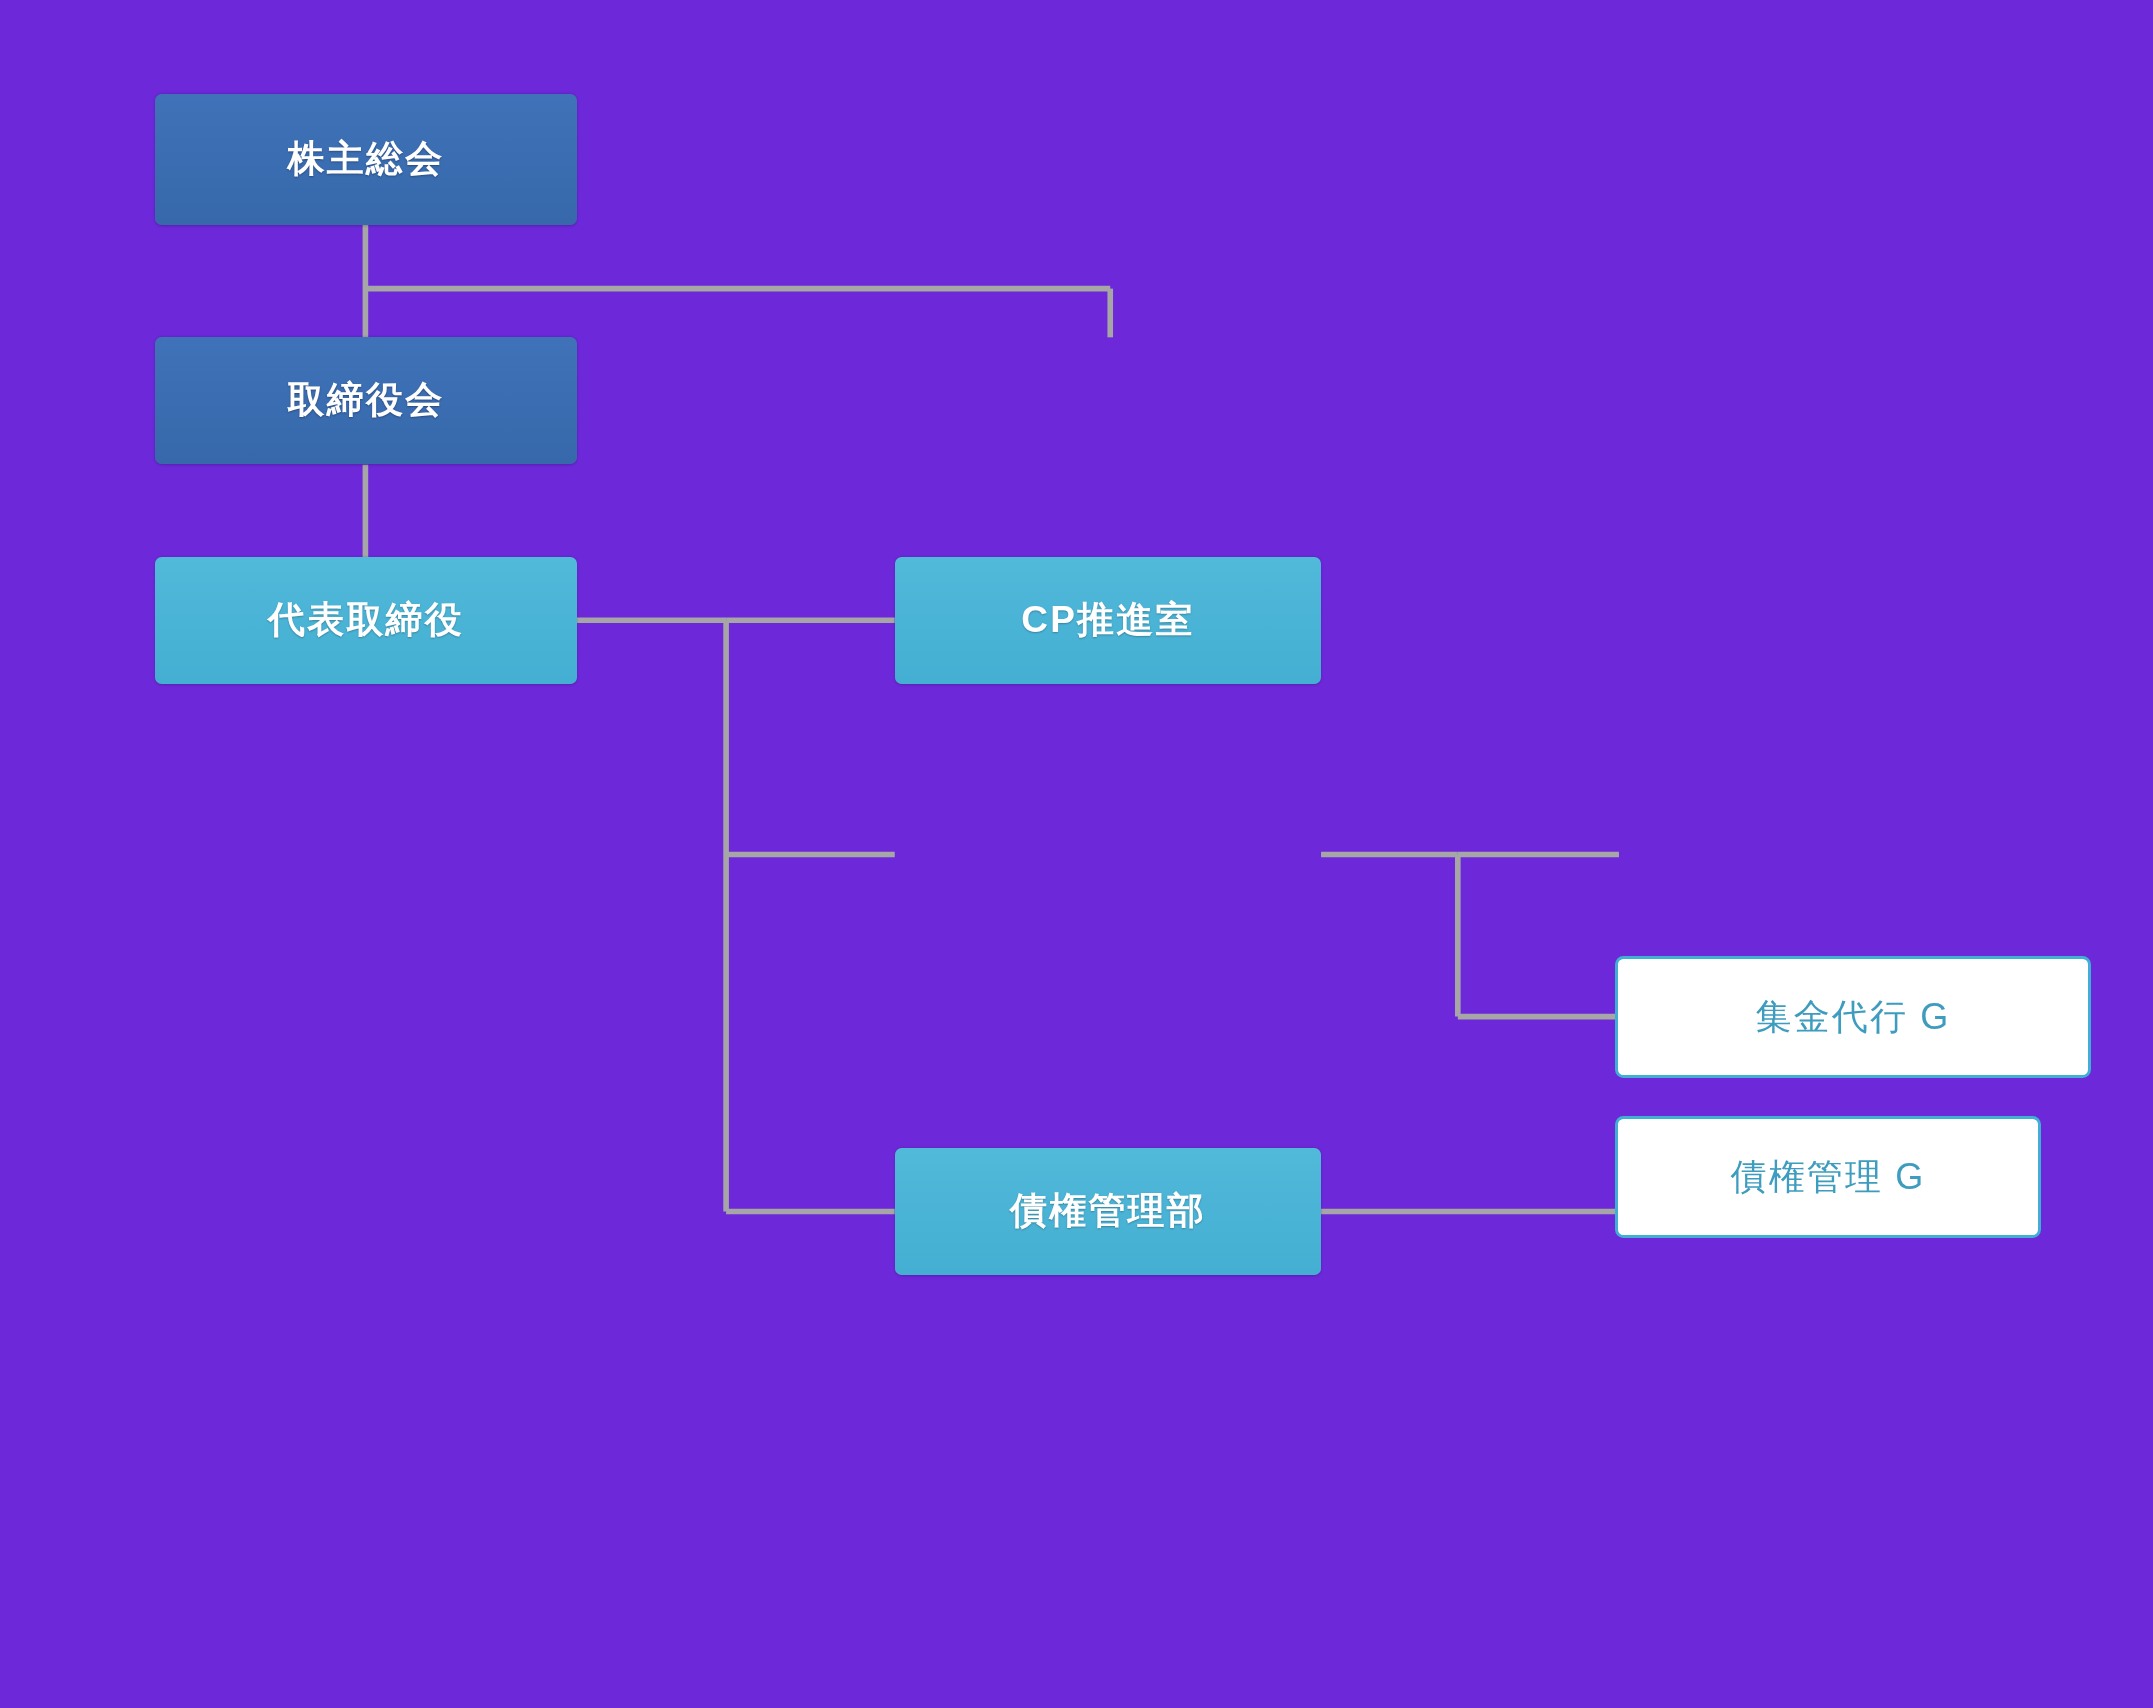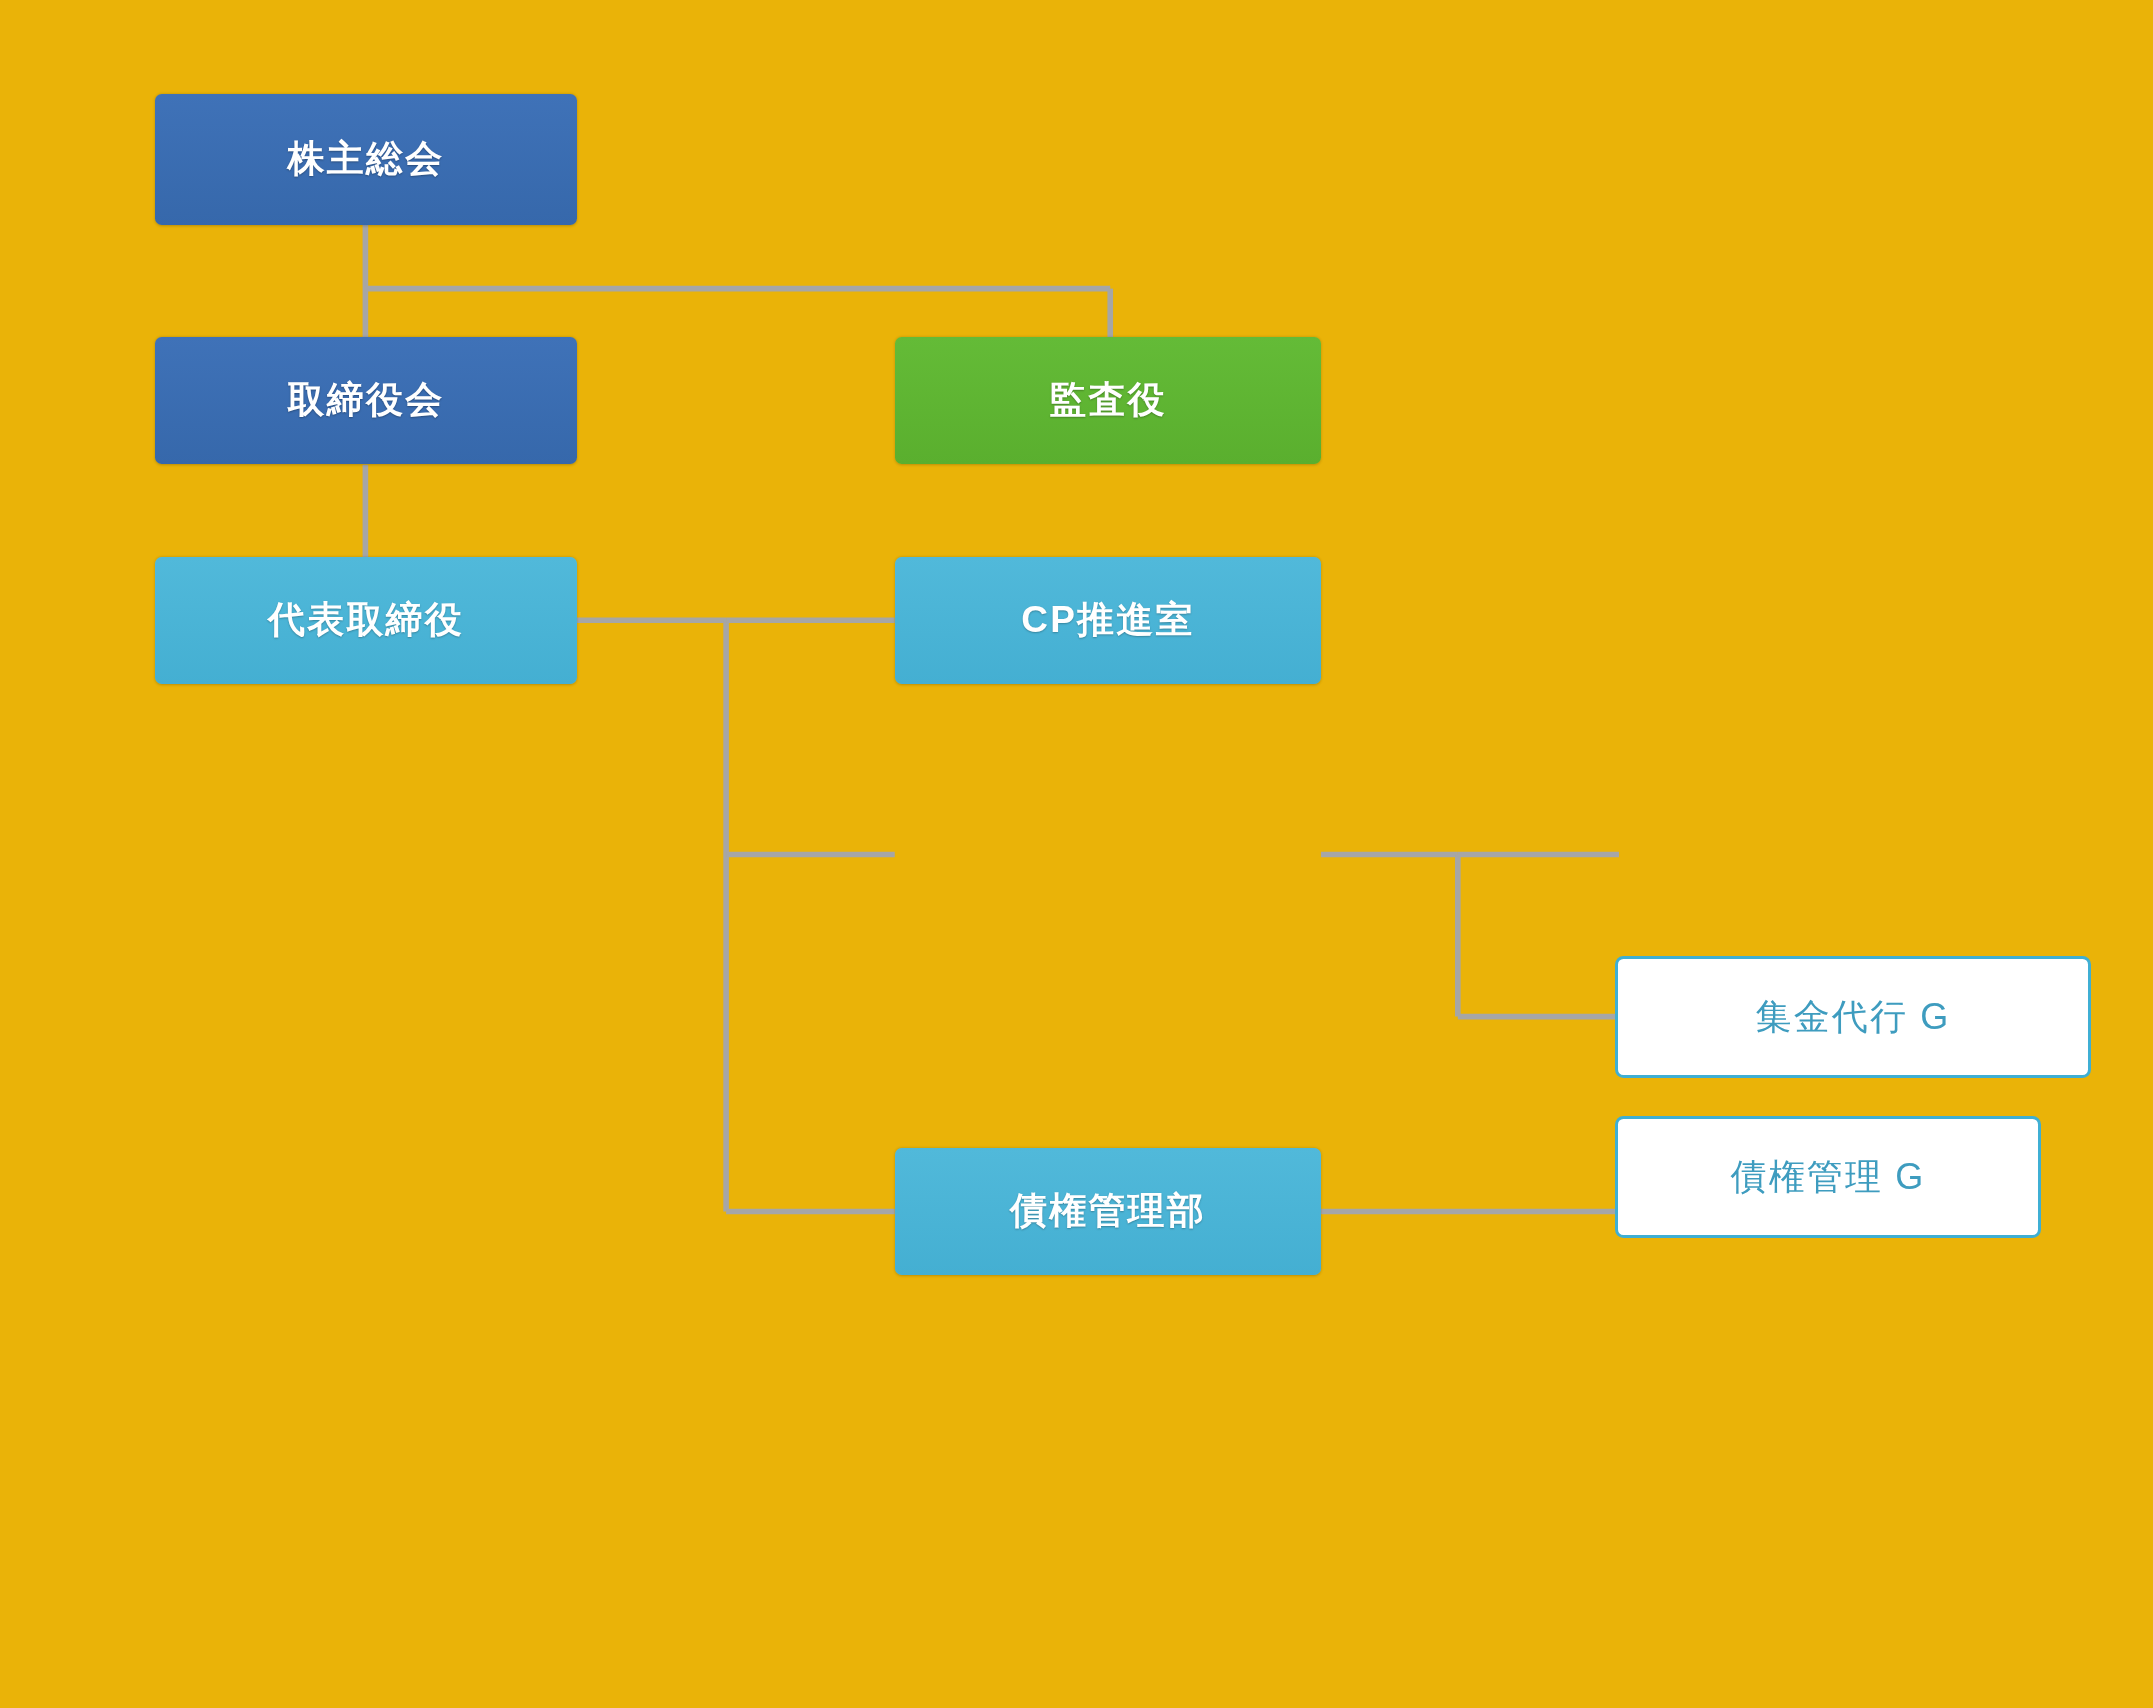--- a/index.html
+++ b/index.html
@@ -8,21 +8,21 @@
     padding: 0;
     background: #ffffff;
   }
   body {
     font-family: "Liberation Sans", "DejaVu Sans", sans-serif;
   }
   #org-chart-canvas {
     position: relative;
     width: 2153px;
     height: 1709px;
-    background: #eab308;
+    background: #6d28d9;
     overflow: hidden;
   }
   #connector-layer {
     position: absolute;
     left: 0;
     top: 0;
     width: 2153px;
     height: 1709px;
     pointer-events: none;
   }
@@ -112,23 +112,20 @@
   </svg>
 
   <div class="node filled-navy" style="left:155px; top:94px; width:422px; height:131px;">
     <span class="node-label">株主総会</span>
   </div>
 
   <div class="node filled-navy" style="left:155px; top:337px; width:422px; height:127px;justify-content:center;">
     <span class="node-label">取締役会</span>
   </div>
 
-  <div class="node filled-green" style="left:895px; top:337px; width:426px; height:127px;">
-    <span class="node-label">監査役</span>
-  </div>
 
   <div class="node filled-cyan" style="left:155px; top:557px; width:422px; height:127px;">
     <span class="node-label">代表取締役</span>
   </div>
 
   <div class="node filled-cyan" style="left:895px; top:557px; width:426px; height:127px;">
     <span class="node-label">CP推進室</span>
   </div>
 
 

